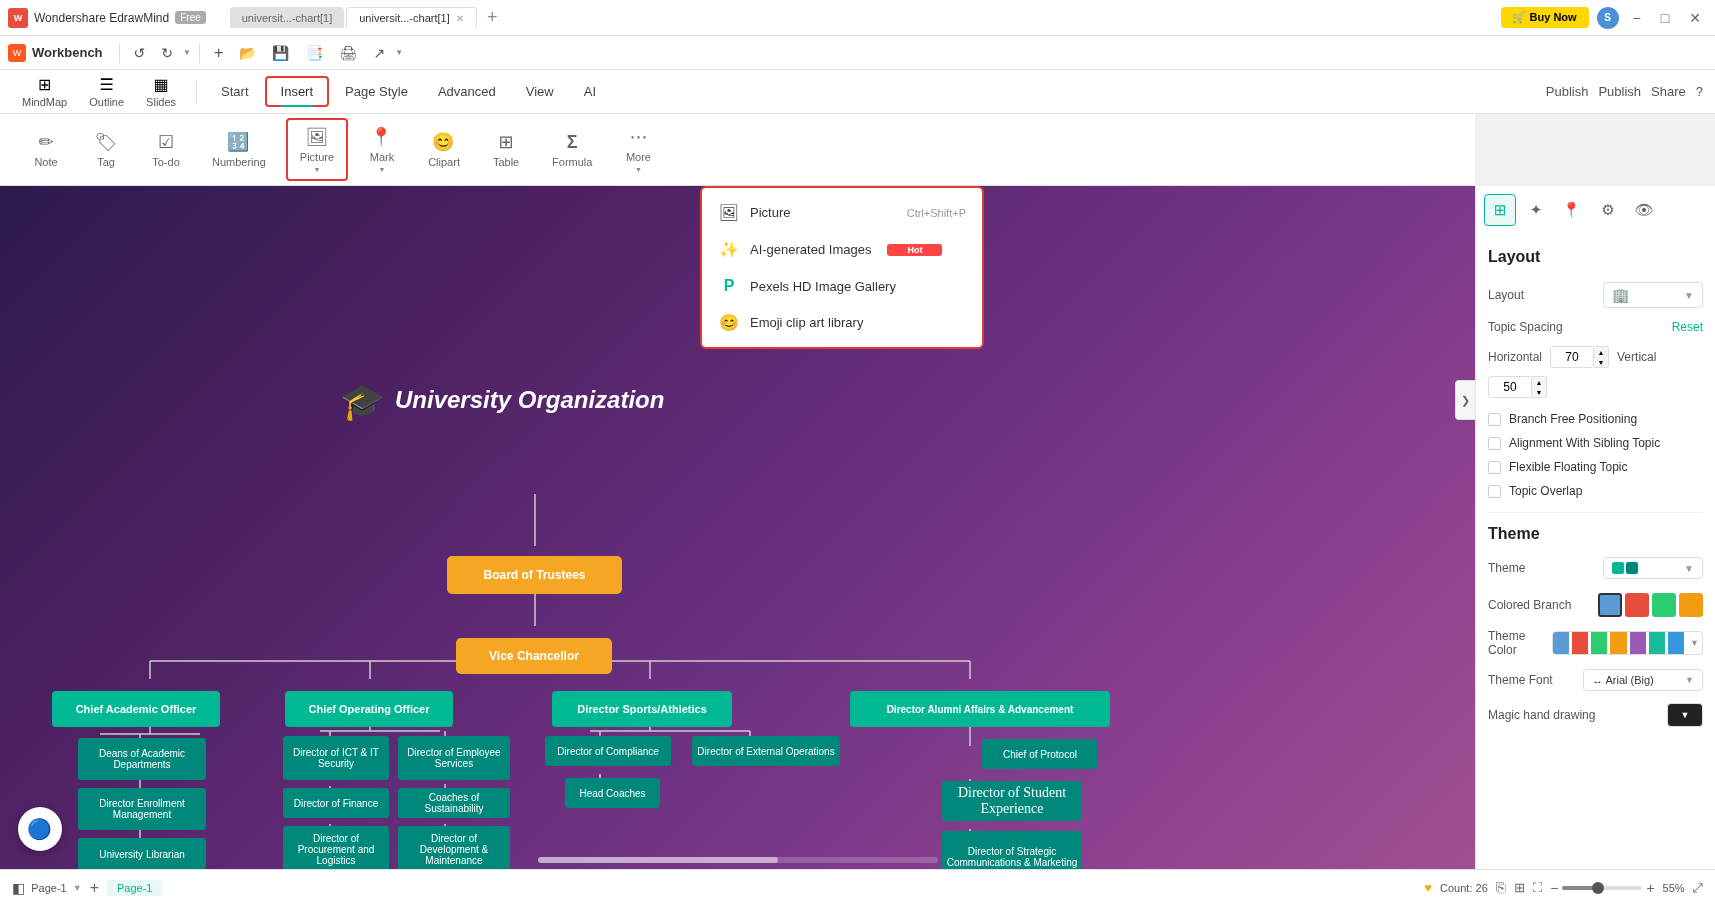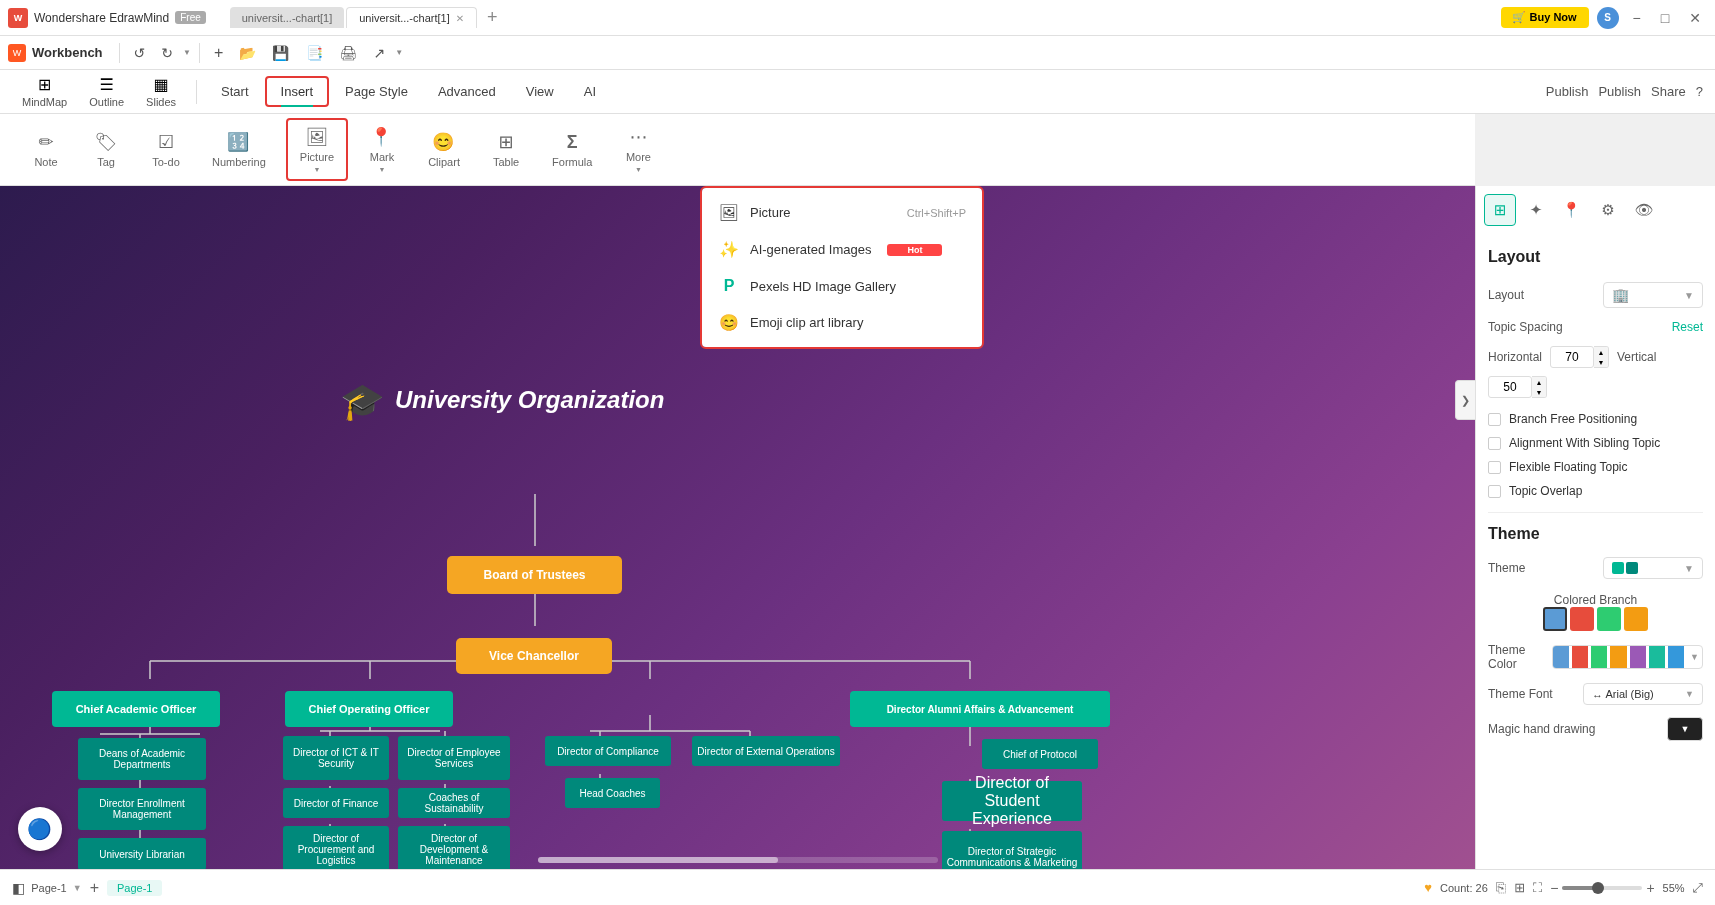--- a/index.html
+++ b/index.html
@@ -210,20 +210,23 @@
   </div>
 
   <div style="position:absolute;top:505px;left:52px;width:168px;height:36px;background:#00b894;border-radius:4px;display:flex;align-items:center;justify-content:center;font-size:11px;font-weight:600;color:white;text-align:center;cursor:pointer;">
     <span>Chief Academic Officer</span>
   </div>
 
   <div style="position:absolute;top:505px;left:285px;width:168px;height:36px;background:#00b894;border-radius:4px;display:flex;align-items:center;justify-content:center;font-size:11px;font-weight:600;color:white;text-align:center;cursor:pointer;">
     <span>Chief Operating Officer</span>
   </div>
 
+  <div style="position:absolute;top:505px;left:552px;width:180px;height:36px;background:#00b894;border-radius:4px;display:flex;align-items:center;justify-content:center;font-size:11px;font-weight:600;color:white;text-align:center;cursor:pointer;">
+    <span>Director Sports/Athletics</span>
+  </div>
 
   <div style="position:absolute;top:505px;left:850px;width:260px;height:36px;background:#00b894;border-radius:4px;display:flex;align-items:center;justify-content:center;font-size:10px;font-weight:600;color:white;text-align:center;cursor:pointer;">
     <span>Director Alumni Affairs &amp; Advancement</span>
   </div>
 
   <div style="position:absolute;top:552px;left:78px;width:128px;height:42px;background:#00897b;border-radius:3px;display:flex;align-items:center;justify-content:center;font-size:10px;font-weight:500;color:white;text-align:center;padding:4px;cursor:pointer;">
     <span>Deans of Academic Departments</span>
   </div>
   <div style="position:absolute;top:602px;left:78px;width:128px;height:42px;background:#00897b;border-radius:3px;display:flex;align-items:center;justify-content:center;font-size:10px;font-weight:500;color:white;text-align:center;padding:4px;cursor:pointer;">
     <span>Director Enrollment Management</span>
@@ -258,21 +261,21 @@
   <div style="position:absolute;top:592px;left:565px;width:95px;height:30px;background:#00897b;border-radius:3px;display:flex;align-items:center;justify-content:center;font-size:10px;font-weight:500;color:white;text-align:center;cursor:pointer;">
     <span>Head Coaches</span>
   </div>
   <div style="position:absolute;top:550px;left:692px;width:148px;height:30px;background:#00897b;border-radius:3px;display:flex;align-items:center;justify-content:center;font-size:10px;font-weight:500;color:white;text-align:center;cursor:pointer;">
     <span>Director of External Operations</span>
   </div>
 
   <div style="position:absolute;top:553px;left:982px;width:116px;height:30px;background:#00897b;border-radius:3px;display:flex;align-items:center;justify-content:center;font-size:10px;font-weight:500;color:white;text-align:center;cursor:pointer;">
     <span>Chief of Protocol</span>
   </div>
-  <div style="position:absolute;top:595px;left:942px;width:140px;height:40px;background:#00897b;border-radius:3px;display:flex;align-items:center;justify-content:center;font-size:16px;font-weight:500;color:white;text-align:center;padding:4px;cursor:pointer;">
+  <div style="position:absolute;top:595px;left:942px;width:140px;height:40px;background:#00897b;border-radius:3px;display:flex;align-items:center;justify-content:center;font-size:14px;font-weight:500;color:white;text-align:center;padding:4px;cursor:pointer;font-family:Liberation Serif, serif;">
     <span>Director of Student Experience</span>
   </div>
   <div style="position:absolute;top:645px;left:942px;width:140px;height:52px;background:#00897b;border-radius:3px;display:flex;align-items:center;justify-content:center;font-size:10px;font-weight:500;color:white;text-align:center;padding:4px;cursor:pointer;">
     <span>Director of Strategic Communications &amp; Marketing</span>
   </div>
 
   <div style="position:absolute;bottom:6px;left:50%;transform:translateX(-50%);width:400px;height:6px;background:rgba(255,255,255,0.2);border-radius:3px;">
     <div style="width:60%;height:100%;background:rgba(255,255,255,0.5);border-radius:3px;"></div>
   </div>
 
@@ -350,21 +353,21 @@
     <span style="font-size:12px;color:#555;">Theme</span>
     <div style="display:flex;align-items:center;gap:6px;border:1px solid #ddd;border-radius:4px;padding:4px 8px;cursor:pointer;background:white;min-width:100px;justify-content:space-between;">
       <div style="display:flex;gap:2px;">
         <div style="width:12px;height:12px;background:#00b894;border-radius:2px;"></div>
         <div style="width:12px;height:12px;background:#00897b;border-radius:2px;"></div>
       </div>
       <span style="font-size:10px;color:#999;">▼</span>
     </div>
   </div>
 
-  <div style="display:flex;align-items:center;justify-content:space-between;margin-bottom:12px;flex-direction:column;">
+  <div style="display:flex;align-items:center;justify-content:space-between;margin-bottom:12px;">
     <span style="font-size:12px;color:#555;">Colored Branch</span>
     <div style="display:flex;gap:3px;">
       <div style="width:24px;height:24px;background:#5b9bd5;border-radius:3px;cursor:pointer;border:2px solid #333;"></div>
       <div style="width:24px;height:24px;background:#e74c3c;border-radius:3px;cursor:pointer;"></div>
       <div style="width:24px;height:24px;background:#2ecc71;border-radius:3px;cursor:pointer;"></div>
       <div style="width:24px;height:24px;background:#f39c12;border-radius:3px;cursor:pointer;"></div>
     </div>
   </div>
 
   <div style="display:flex;align-items:center;justify-content:space-between;margin-bottom:12px;">

